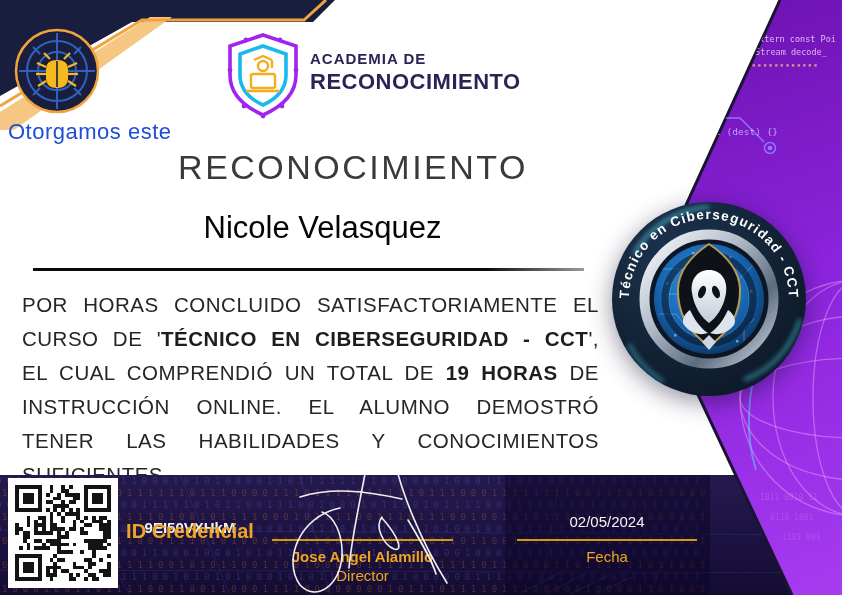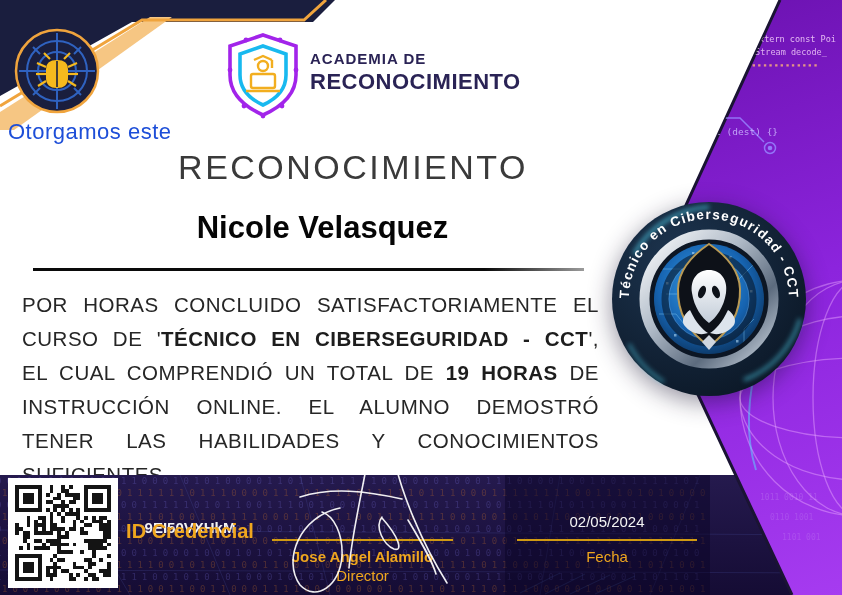--- a/index.html
+++ b/index.html
@@ -12,21 +12,21 @@
   .brand-text{position:absolute;left:310px;top:50px;color:#2a2355;}
   .brand-line1{font-size:15px;letter-spacing:1px;font-weight:700;}
   .brand-line2{font-size:22px;font-weight:800;letter-spacing:.5px;margin-top:2px;}
 
   
   .intro{position:absolute;left:8px;top:119px;width:702px;text-align:left;
          font-size:22px;color:#1d4ed8;font-weight:300;letter-spacing:.5px;}
   .title{position:absolute;left:0;top:148px;width:706px;text-align:center;
          font-size:34px;font-weight:400;letter-spacing:2.5px;color:#3a3a3a;}
   .recipient{position:absolute;left:0;top:210px;width:645px;text-align:center;
-         font-size:31px;font-weight:bold;color:#050505;}
+         font-size:31px;font-weight:normal;color:#050505;}
   .rule{position:absolute;left:33px;top:268px;width:551px;height:3px;
         background:linear-gradient(to right,#0a0a0a 0%,#0a0a0a 82%,#9b9b9b 100%);}
 
   
   .para{position:absolute;left:22px;top:288px;width:577px;font-size:20.5px;line-height:34px;
         text-align:justify;color:#262626;letter-spacing:.5px;word-spacing:3px;}
   .para b{font-weight:bold;color:#1d1d1d;}
 
   
   .footer{position:absolute;left:0;top:475px;width:842px;height:120px;

